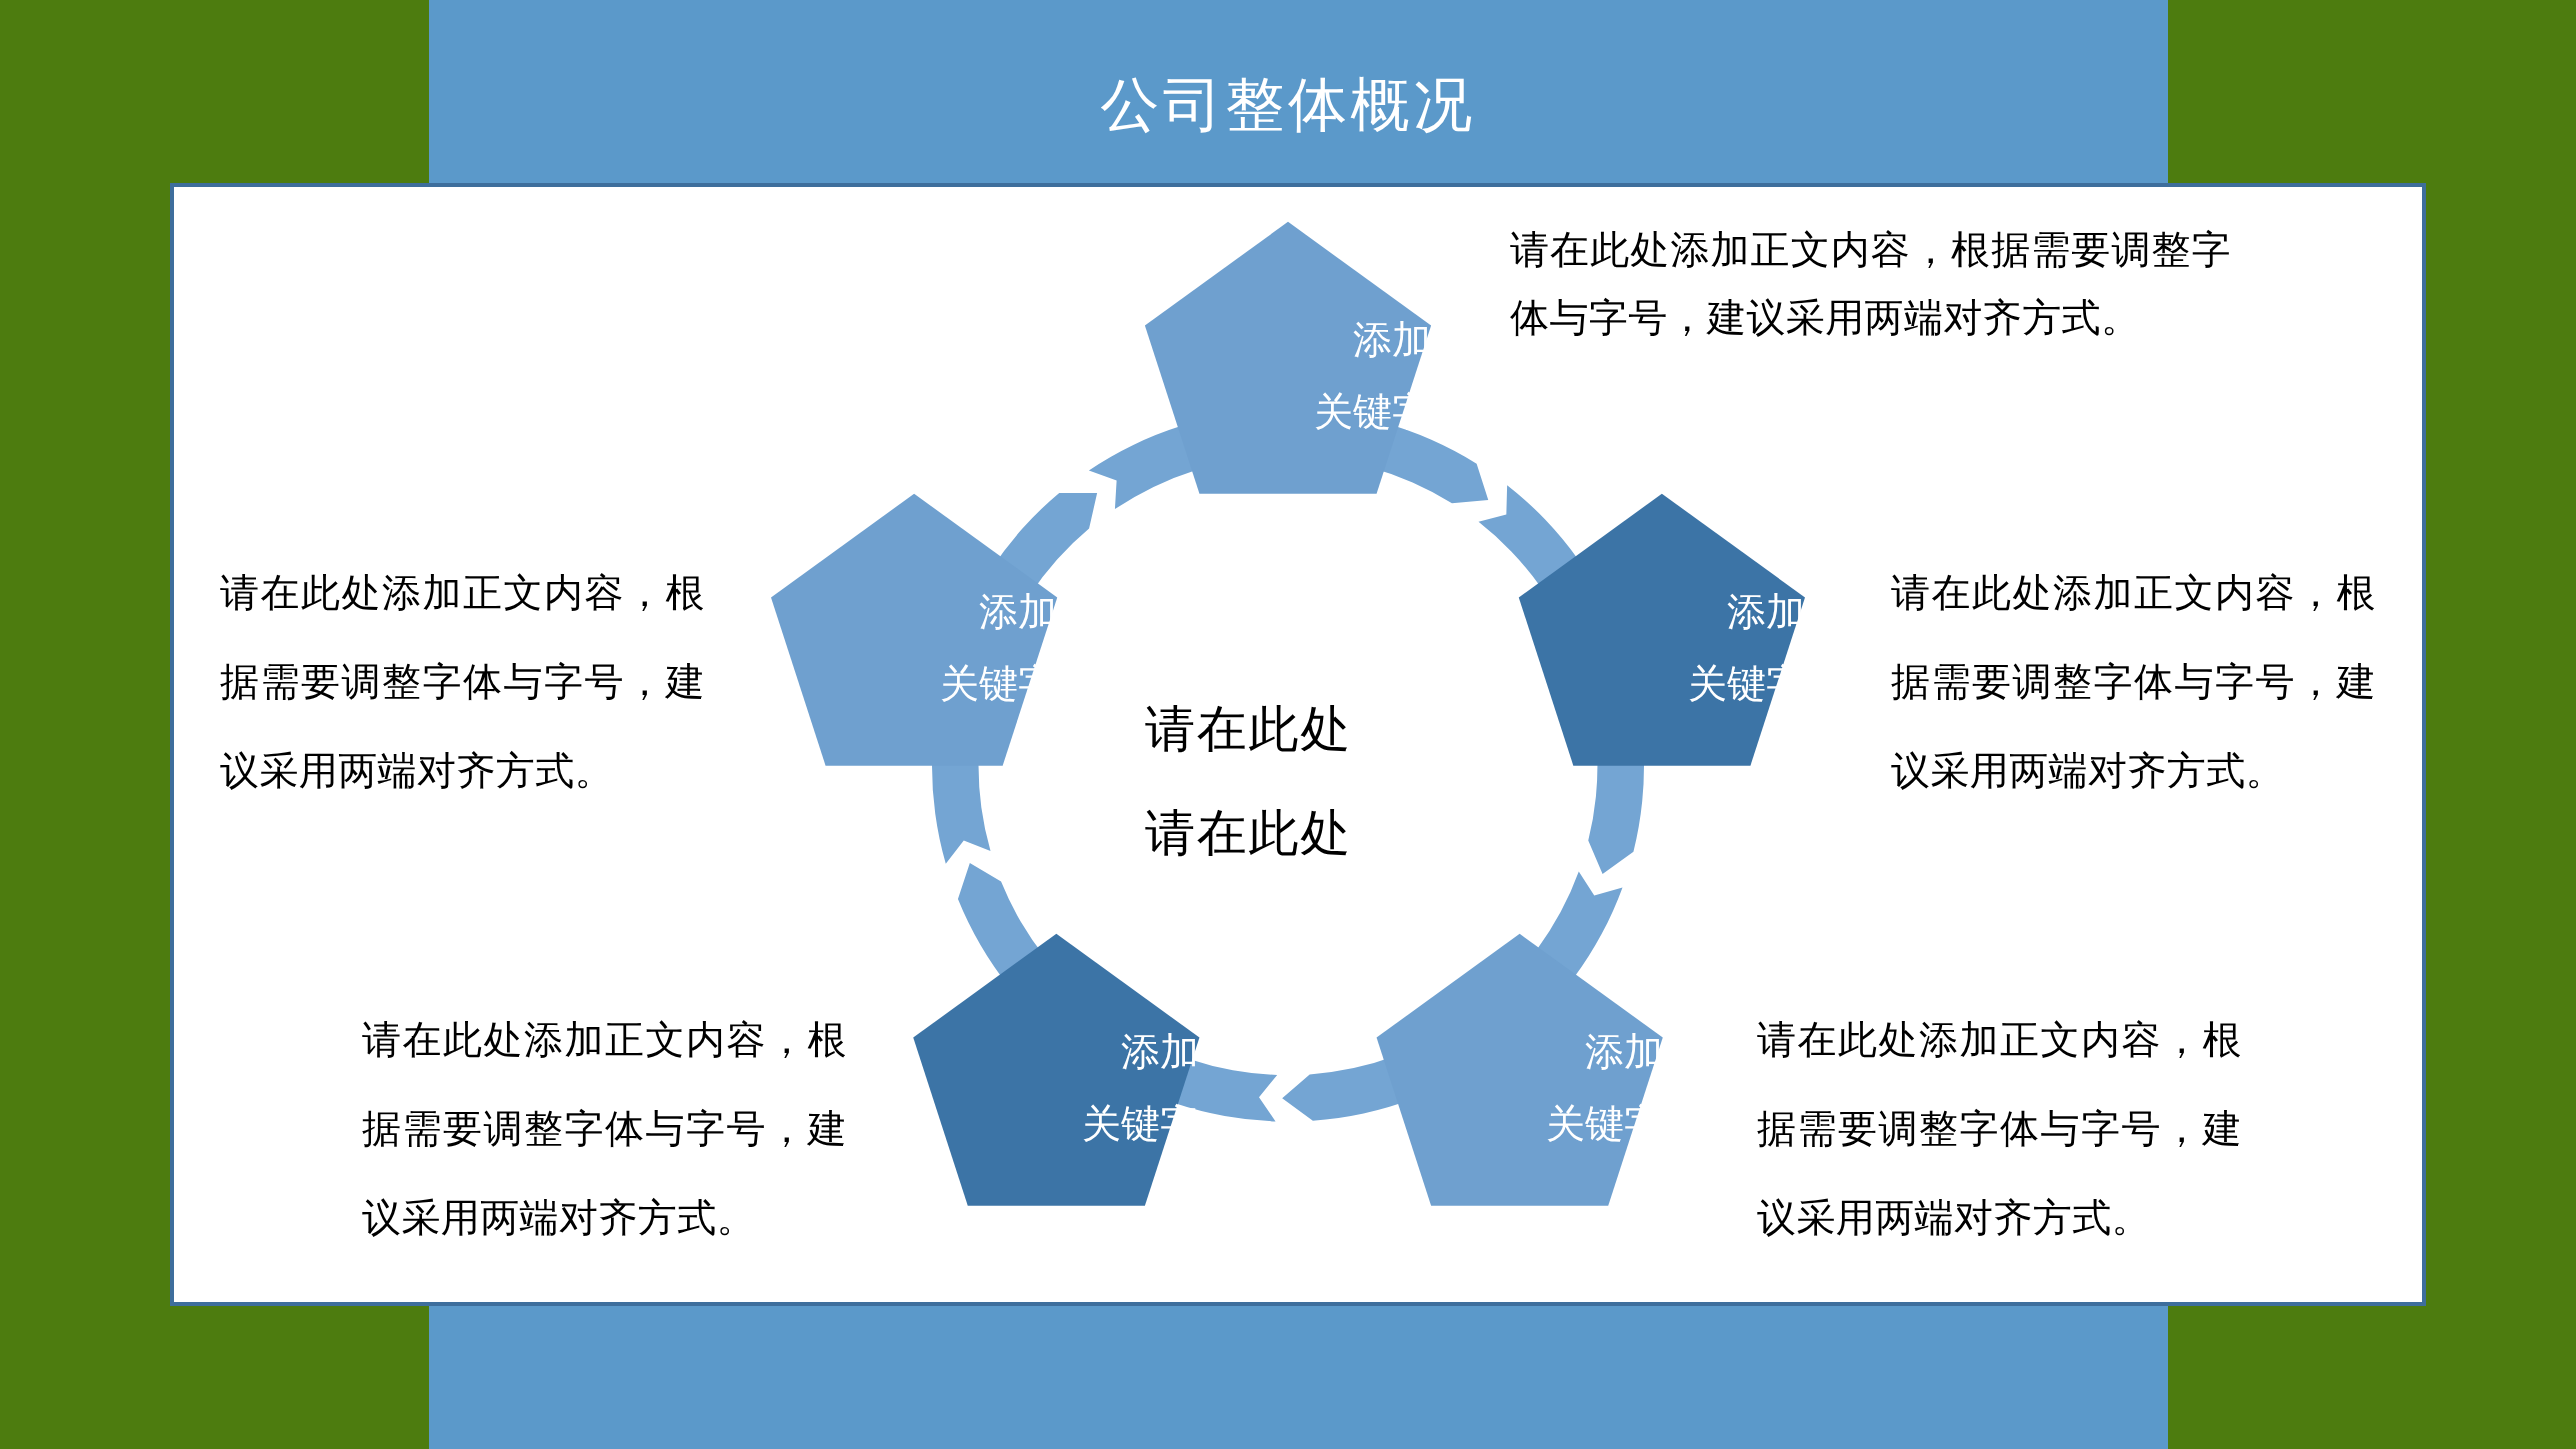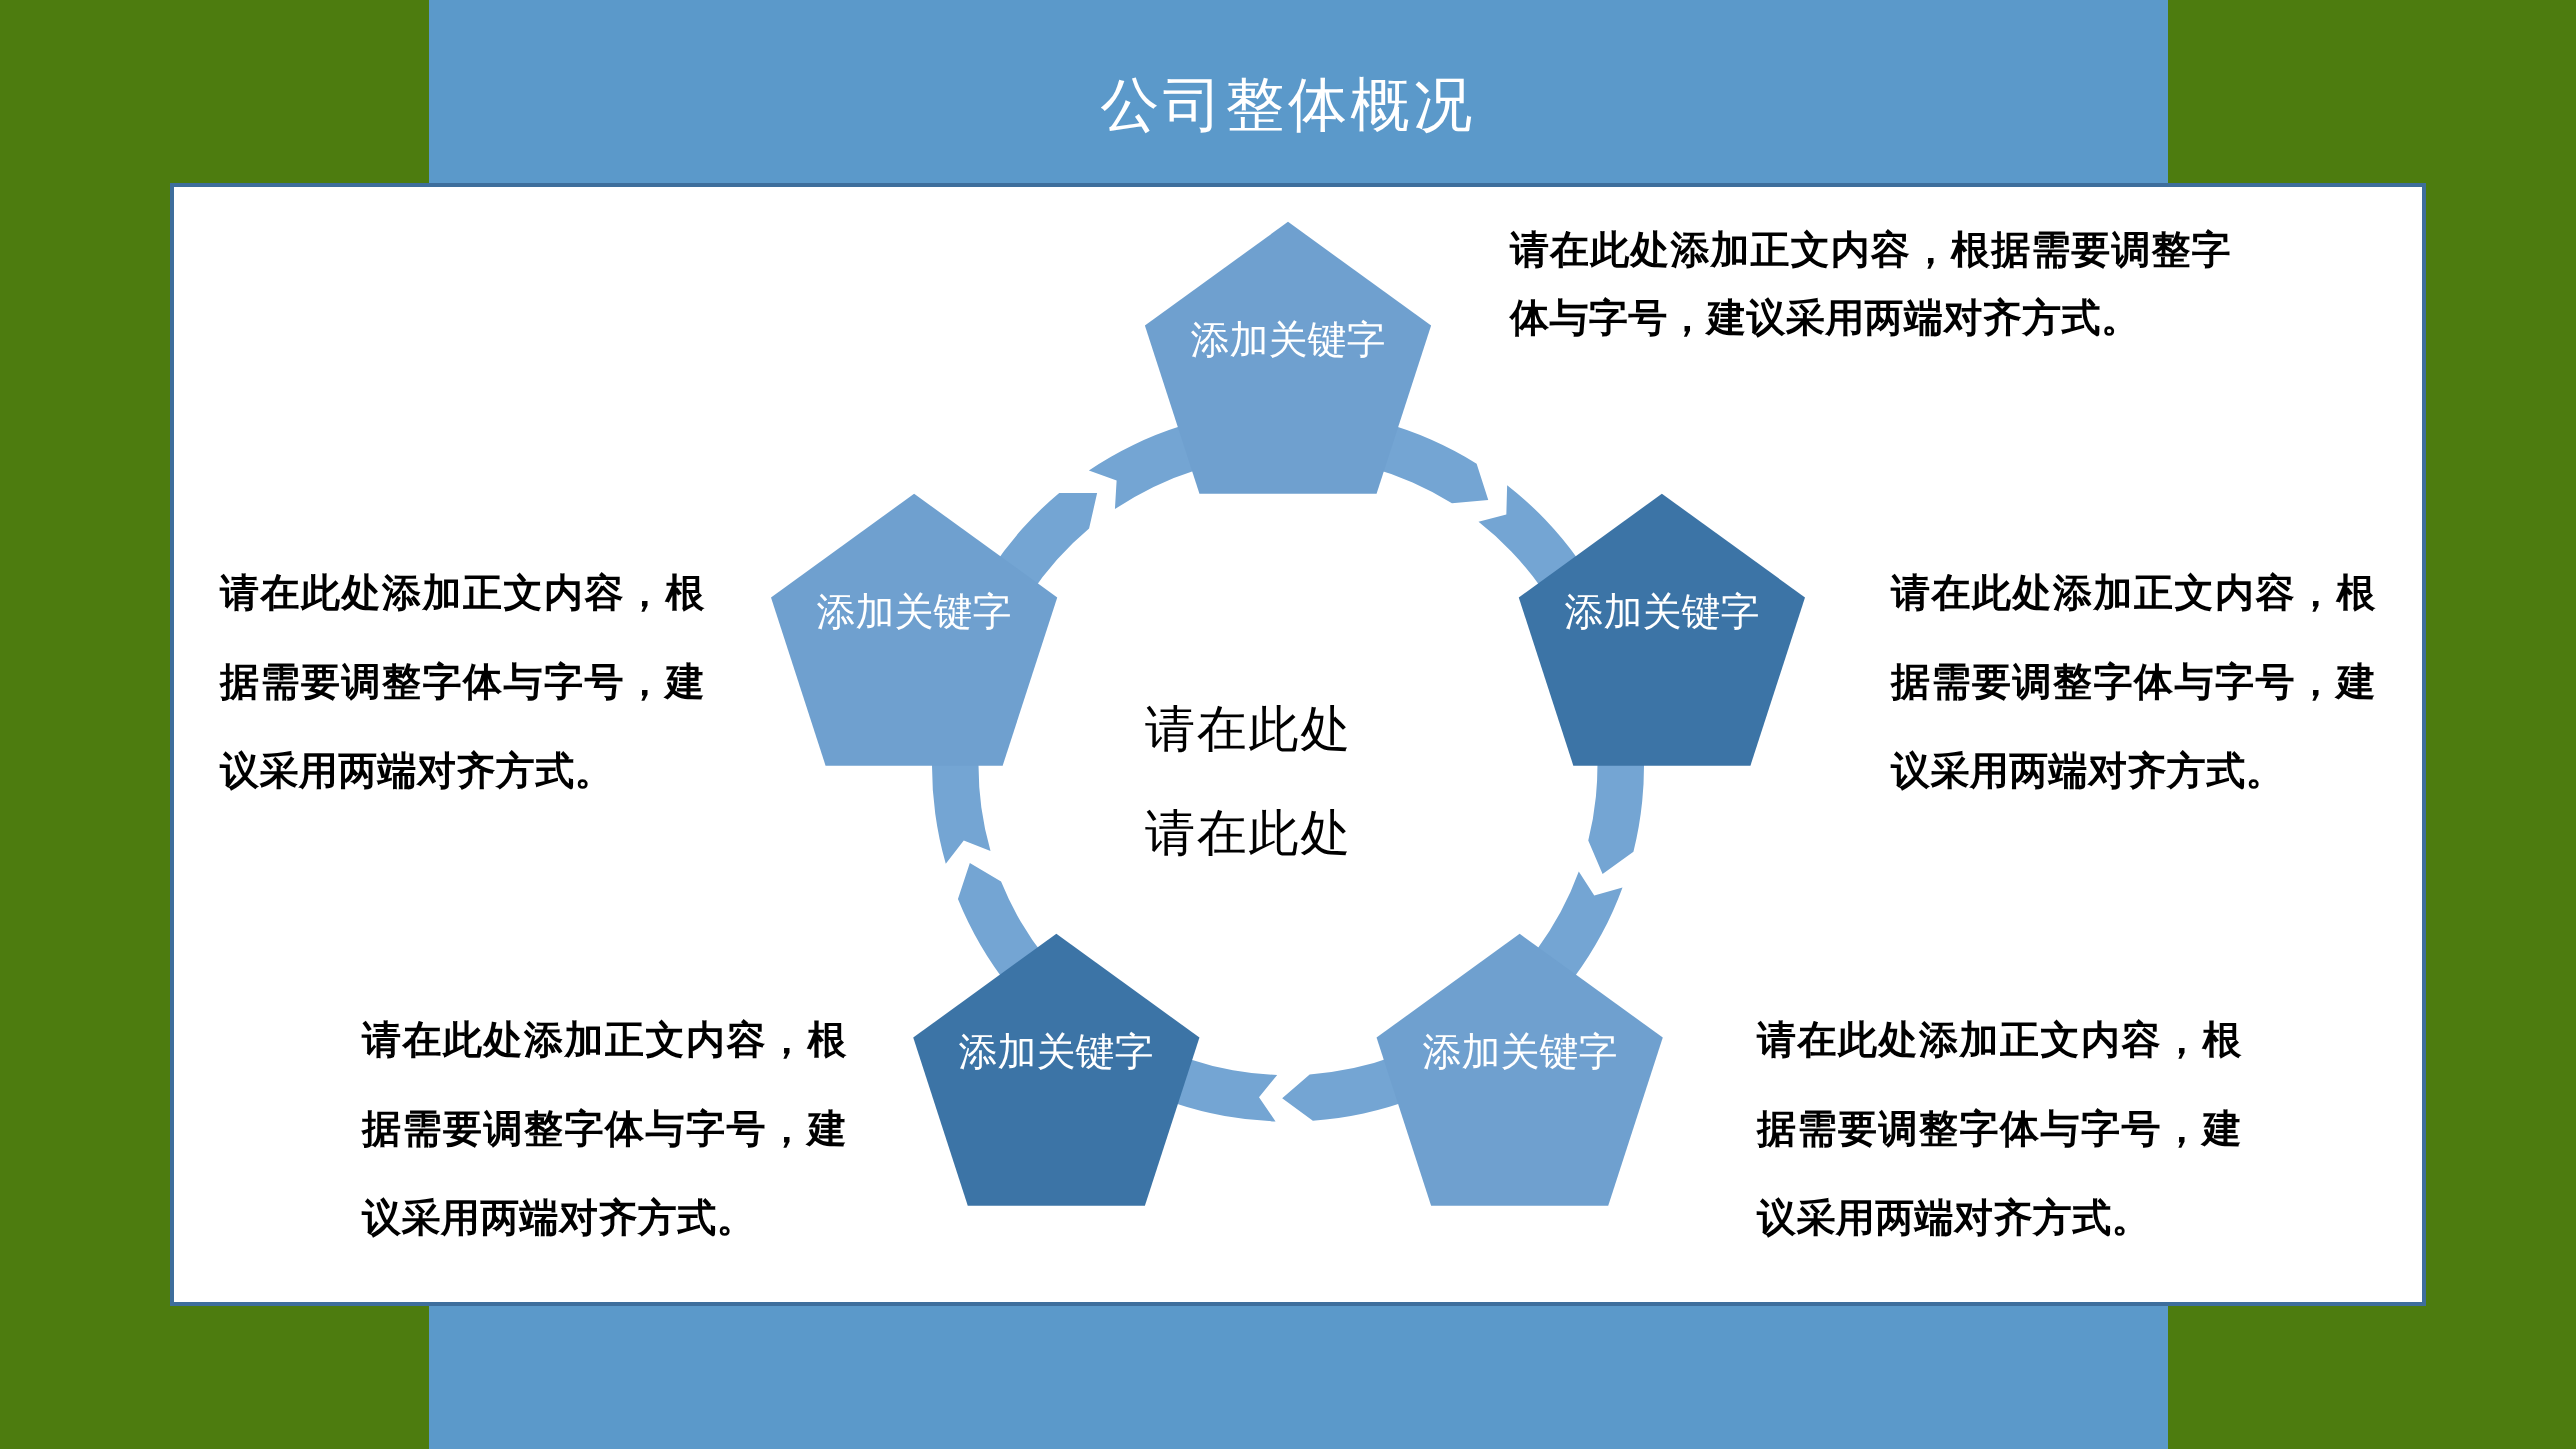--- a/index.html
+++ b/index.html
@@ -14,35 +14,35 @@
   .slide-title{
     position:absolute;left:0;top:75px;width:2576px;height:61px;line-height:61px;
     text-align:center;font-size:59px;color:#ffffff;letter-spacing:3.6px;
   }
   .content-card{
     position:absolute;left:170px;top:183px;width:2256px;height:1123px;
     box-sizing:border-box;background:#ffffff;border:4.5px solid #3E6E9C;
   }
   svg.diagram{position:absolute;left:0;top:0;width:2576px;height:1449px;}
   .pent-label{
-    position:absolute;width:286px;height:143px;display:flex;flex-direction:row;
-    justify-content:center;text-align:center;color:#ffffff;font-size:39px;line-height:72px;
+    position:absolute;width:286px;height:143px;display:flex;flex-direction:column;
+    justify-content:center;text-align:right;color:#ffffff;font-size:39px;line-height:72px;
   }
   .pl-top{left:1145px;top:304px;}
   .pl-right{left:1519px;top:576px;}
   .pl-bottom-right{left:1377px;top:1016px;}
   .pl-bottom-left{left:913px;top:1016px;}
   .pl-left{left:771px;top:576px;}
   .center-caption{
     position:absolute;left:980px;top:677px;width:537px;text-align:center;
     font-size:50px;line-height:104px;color:#000000;letter-spacing:1.8px;
   }
   .note{
     position:absolute;color:#000000;font-size:39px;text-align:justify;
-    text-justify:inter-character;letter-spacing:0.4px;font-weight:bold;
+    text-justify:inter-character;letter-spacing:0.4px;
   }
   .note-top-right{left:1510px;top:216px;width:721px;line-height:68px;}
   .note-left{left:220px;top:548px;width:485px;line-height:89px;}
   .note-right{left:1891px;top:548px;width:485px;line-height:89px;}
   .note-bottom-left{left:362px;top:995px;width:485px;line-height:89px;}
   .note-bottom-right{left:1757px;top:995px;width:485px;line-height:89px;}
 </style>
 </head>
 <body>
 

